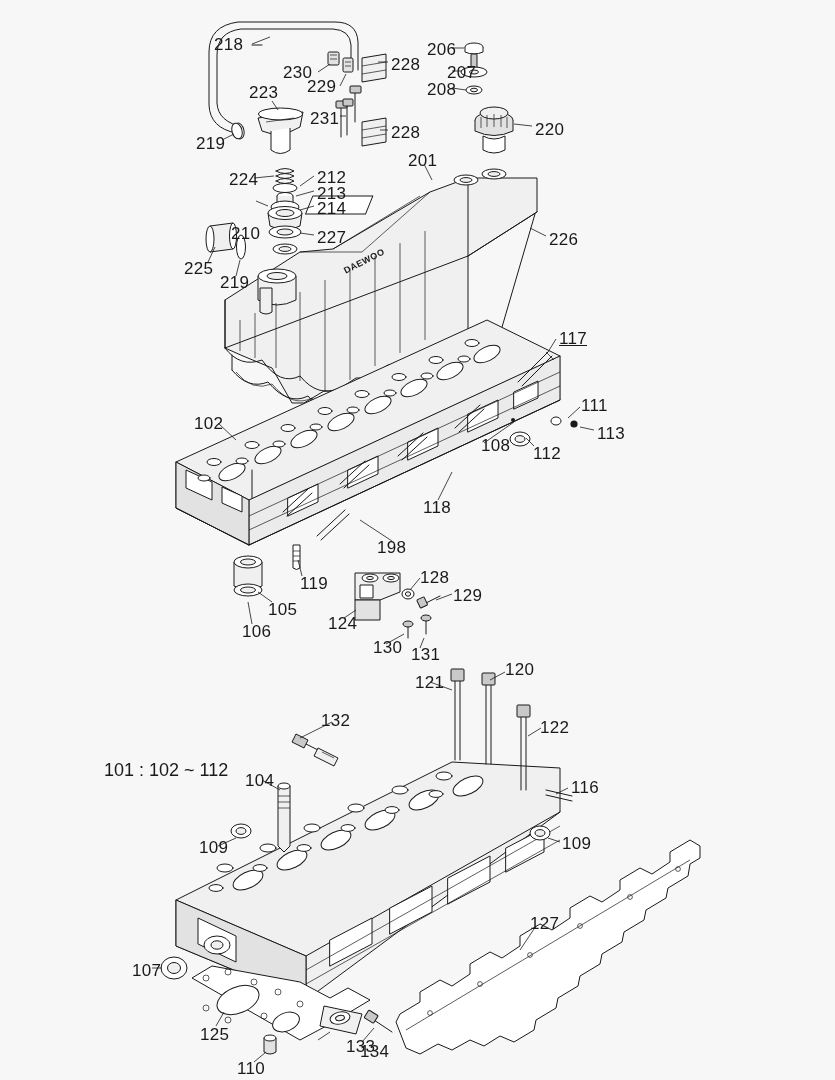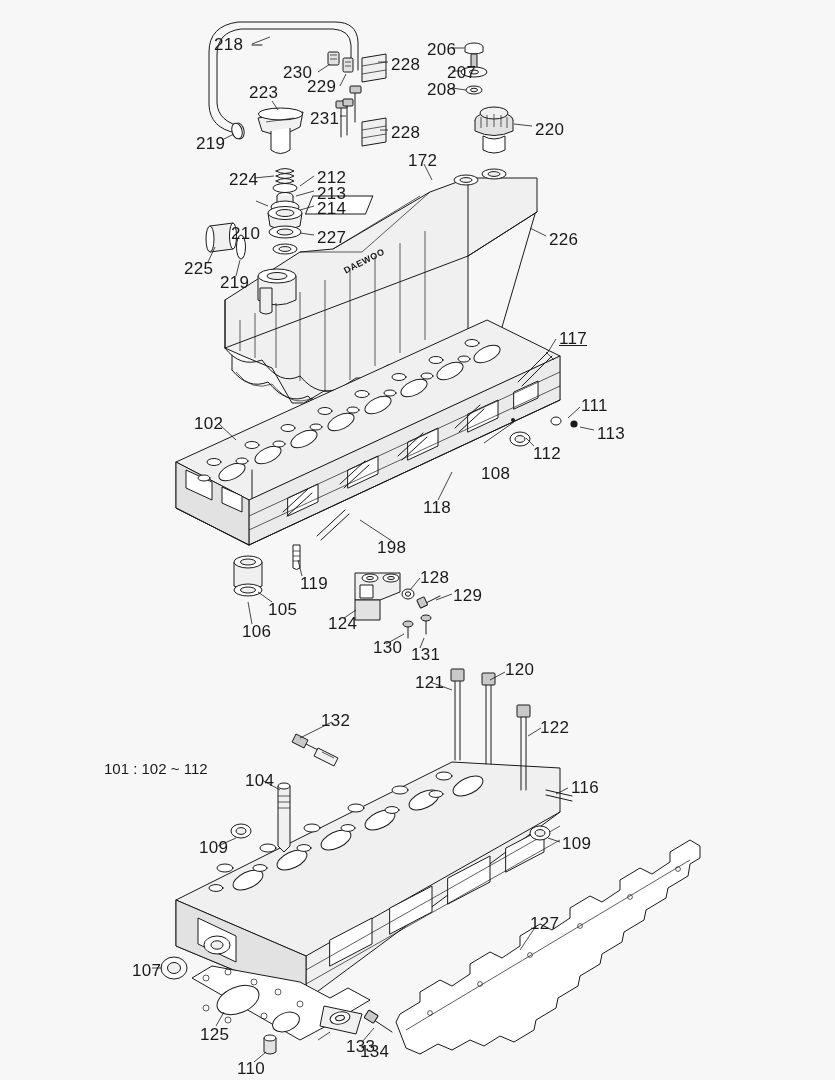--- a/index.html
+++ b/index.html
@@ -28,21 +28,21 @@
     font-family: "Liberation Sans", sans-serif;
     font-size: 17px;
     color: #1a1a1a;
     letter-spacing: 0.3px;
     white-space: nowrap;
     line-height: 1;
   }
   .note {
     position: absolute;
     font-family: "Liberation Sans", sans-serif;
-    font-size: 15px;
+    font-size: 18px;
     color: #1a1a1a;
     white-space: nowrap;
   }
   .brand {
     position: absolute;
     font-family: "Liberation Sans", sans-serif;
     font-size: 9px;
     font-weight: bold;
     color: #1a1a1a;
     letter-spacing: 0.5px;
@@ -508,36 +508,36 @@
   <div class="callout" style="left:307px; top:78px;">229</div>
   <div class="callout" style="left:391px; top:56px;">228</div>
   <div class="callout" style="left:427px; top:41px;">206</div>
   <div class="callout" style="left:427px; top:64px;margin-left:20px;">207</div>
   <div class="callout" style="left:427px; top:81px;">208</div>
   <div class="callout" style="left:535px; top:121px;">220</div>
   <div class="callout" style="left:249px; top:84px;">223</div>
   <div class="callout" style="left:196px; top:135px;">219</div>
   <div class="callout" style="left:310px; top:110px;">231</div>
   <div class="callout" style="left:391px; top:124px;">228</div>
-  <div class="callout" style="left:408px; top:152px;">172</div>
+  <div class="callout" style="left:408px; top:152px;">201</div>
   <div class="callout" style="left:229px; top:171px;">224</div>
   <div class="callout" style="left:317px; top:169px;">212</div>
   <div class="callout" style="left:317px; top:185px;">213</div>
   <div class="callout" style="left:231px; top:196px;margin-top:29px;">210</div>
   <div class="callout" style="left:317px; top:200px;">214</div>
   <div class="callout" style="left:549px; top:231px;">226</div>
   <div class="callout" style="left:317px; top:229px;">227</div>
   <div class="callout" style="left:184px; top:260px;">225</div>
   <div class="callout" style="left:220px; top:274px;">219</div>
   <div class="callout" style="left:559px; top:330px;text-decoration:underline;">117</div>
   <div class="callout" style="left:581px; top:397px;">111</div>
   <div class="callout" style="left:597px; top:425px;">113</div>
   <div class="callout" style="left:533px; top:445px;">112</div>
   <div class="callout" style="left:194px; top:415px;">102</div>
-  <div class="callout" style="left:481px; top:465px;">108</div>
+  <div class="callout" style="left:481px; top:437px;">108</div>
   <div class="callout" style="left:423px; top:499px;">118</div>
   <div class="callout" style="left:377px; top:539px;">198</div>
   <div class="callout" style="left:300px; top:575px;">119</div>
   <div class="callout" style="left:420px; top:569px;">128</div>
   <div class="callout" style="left:453px; top:587px;">129</div>
   <div class="callout" style="left:268px; top:601px;">105</div>
   <div class="callout" style="left:328px; top:615px;">124</div>
   <div class="callout" style="left:373px; top:639px;">130</div>
   <div class="callout" style="left:411px; top:646px;">131</div>
   <div class="callout" style="left:242px; top:623px;">106</div>

